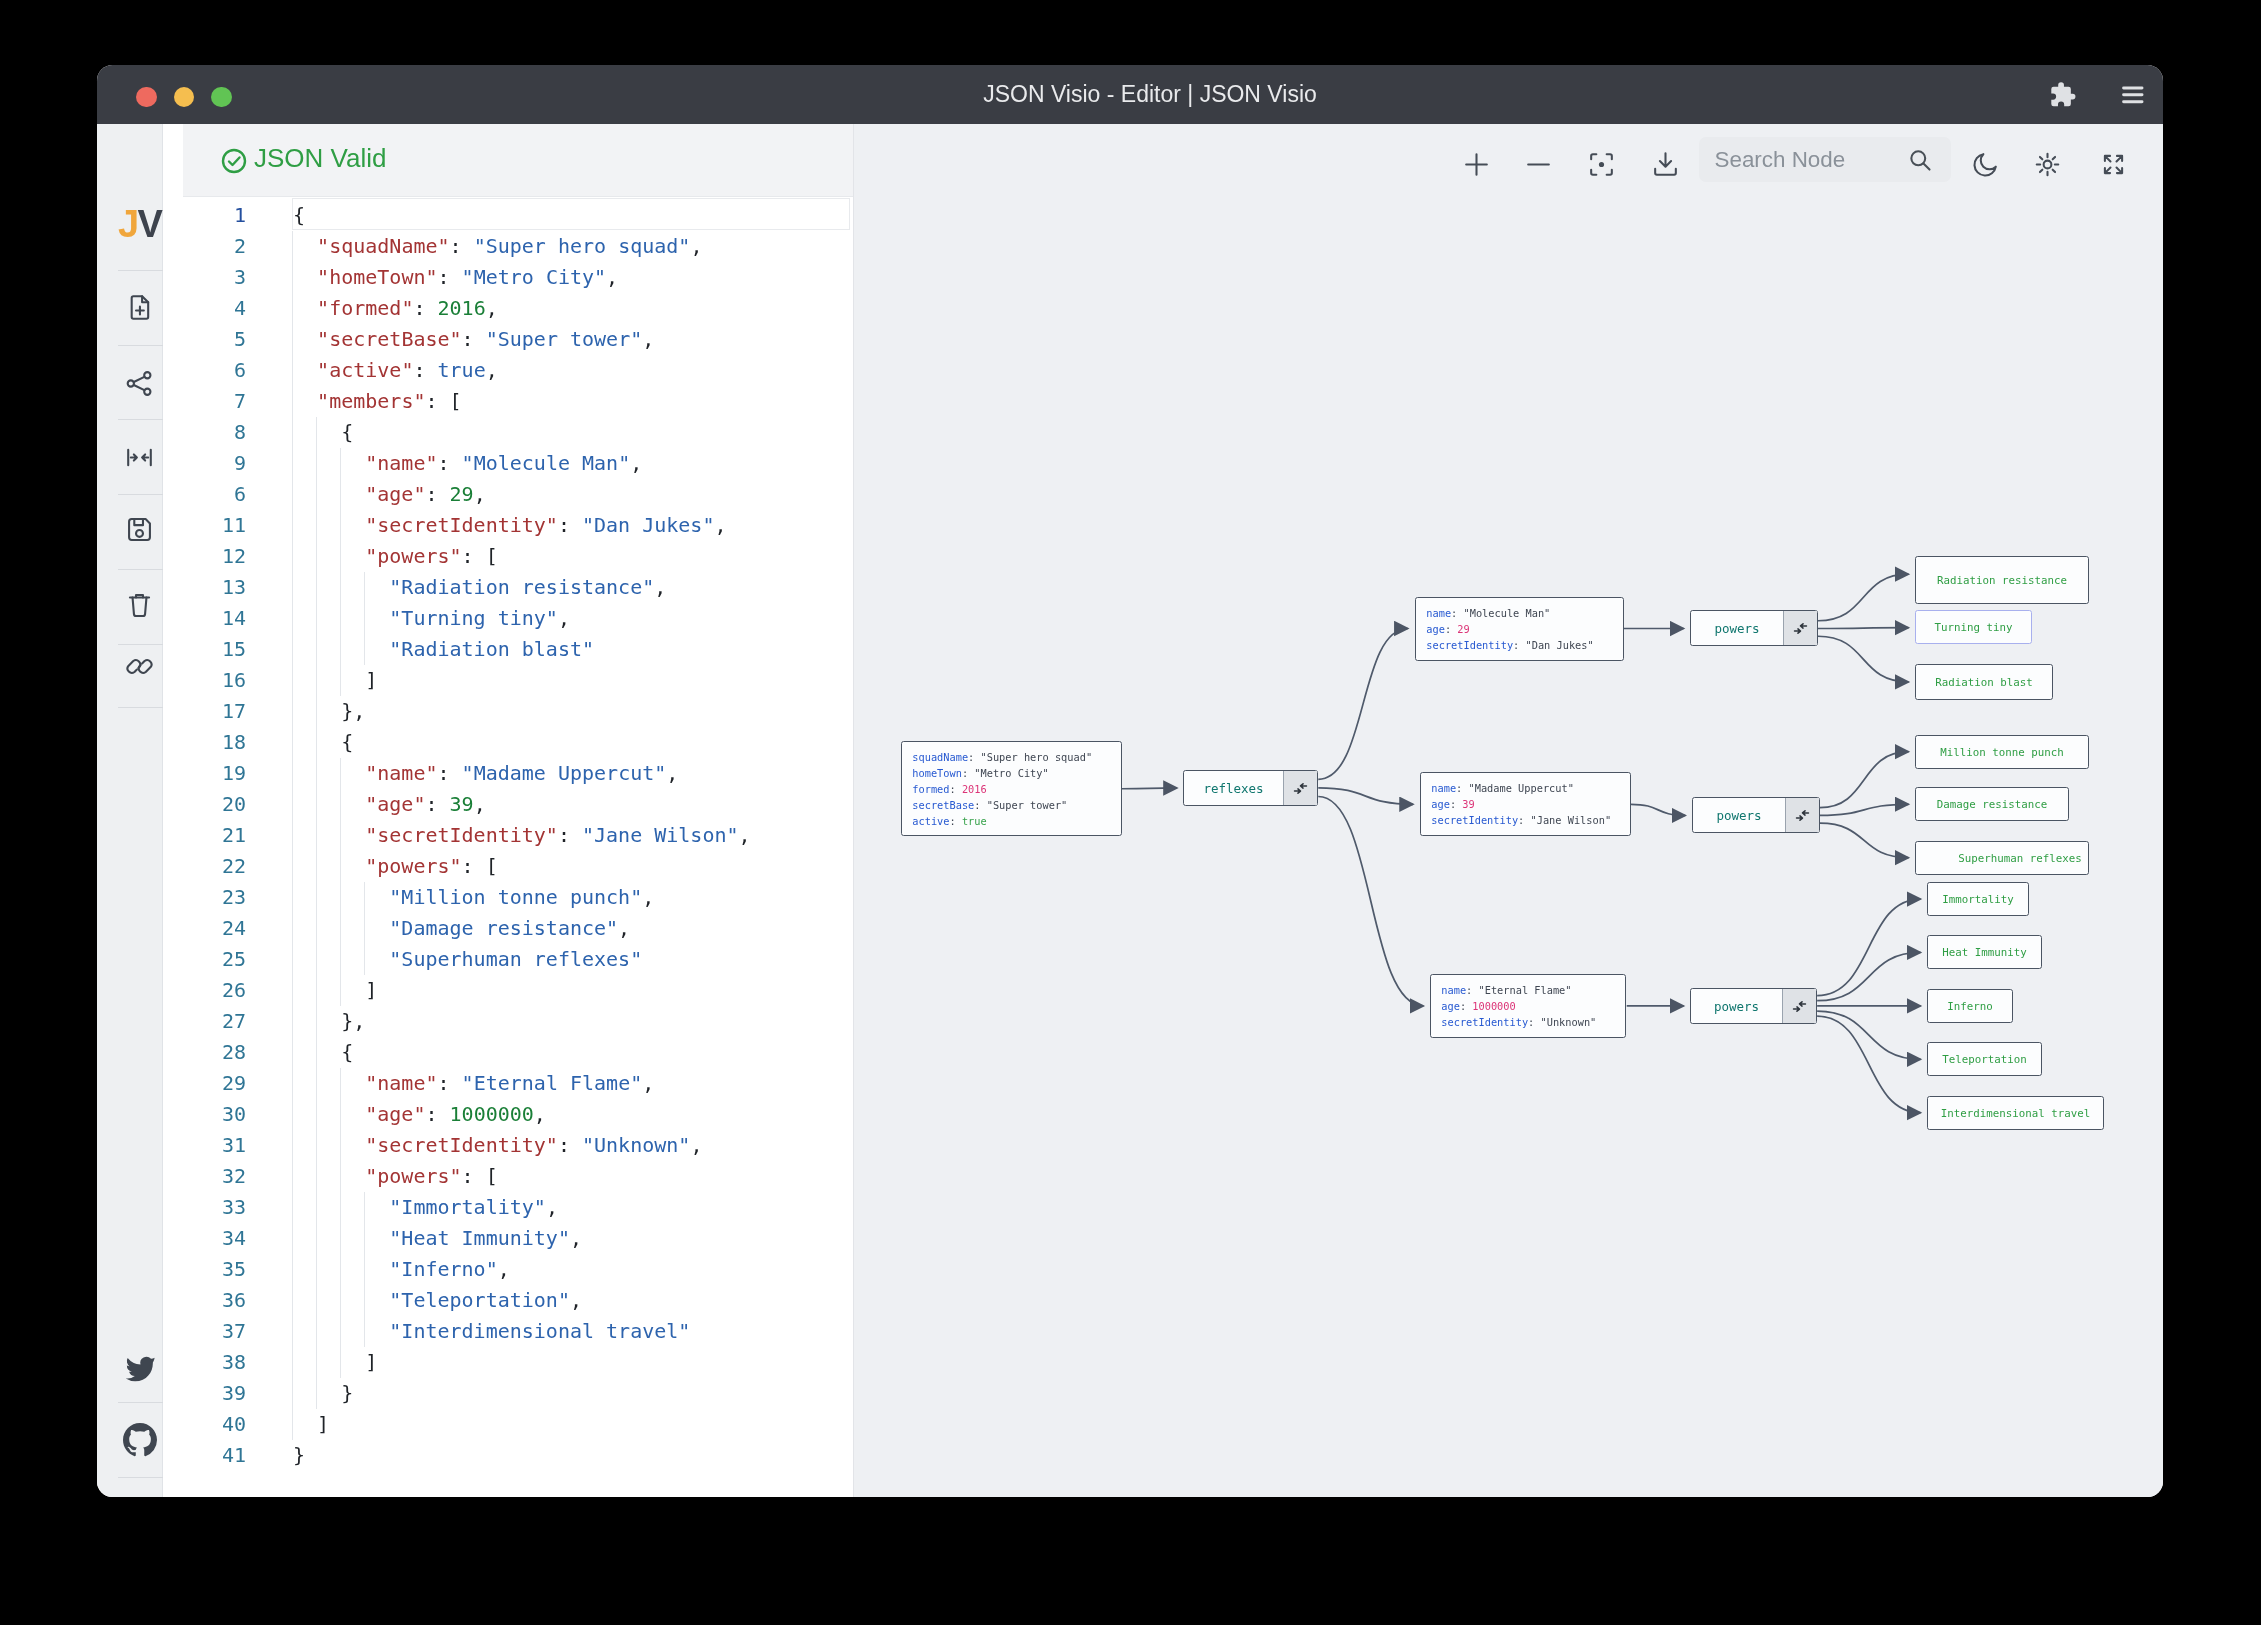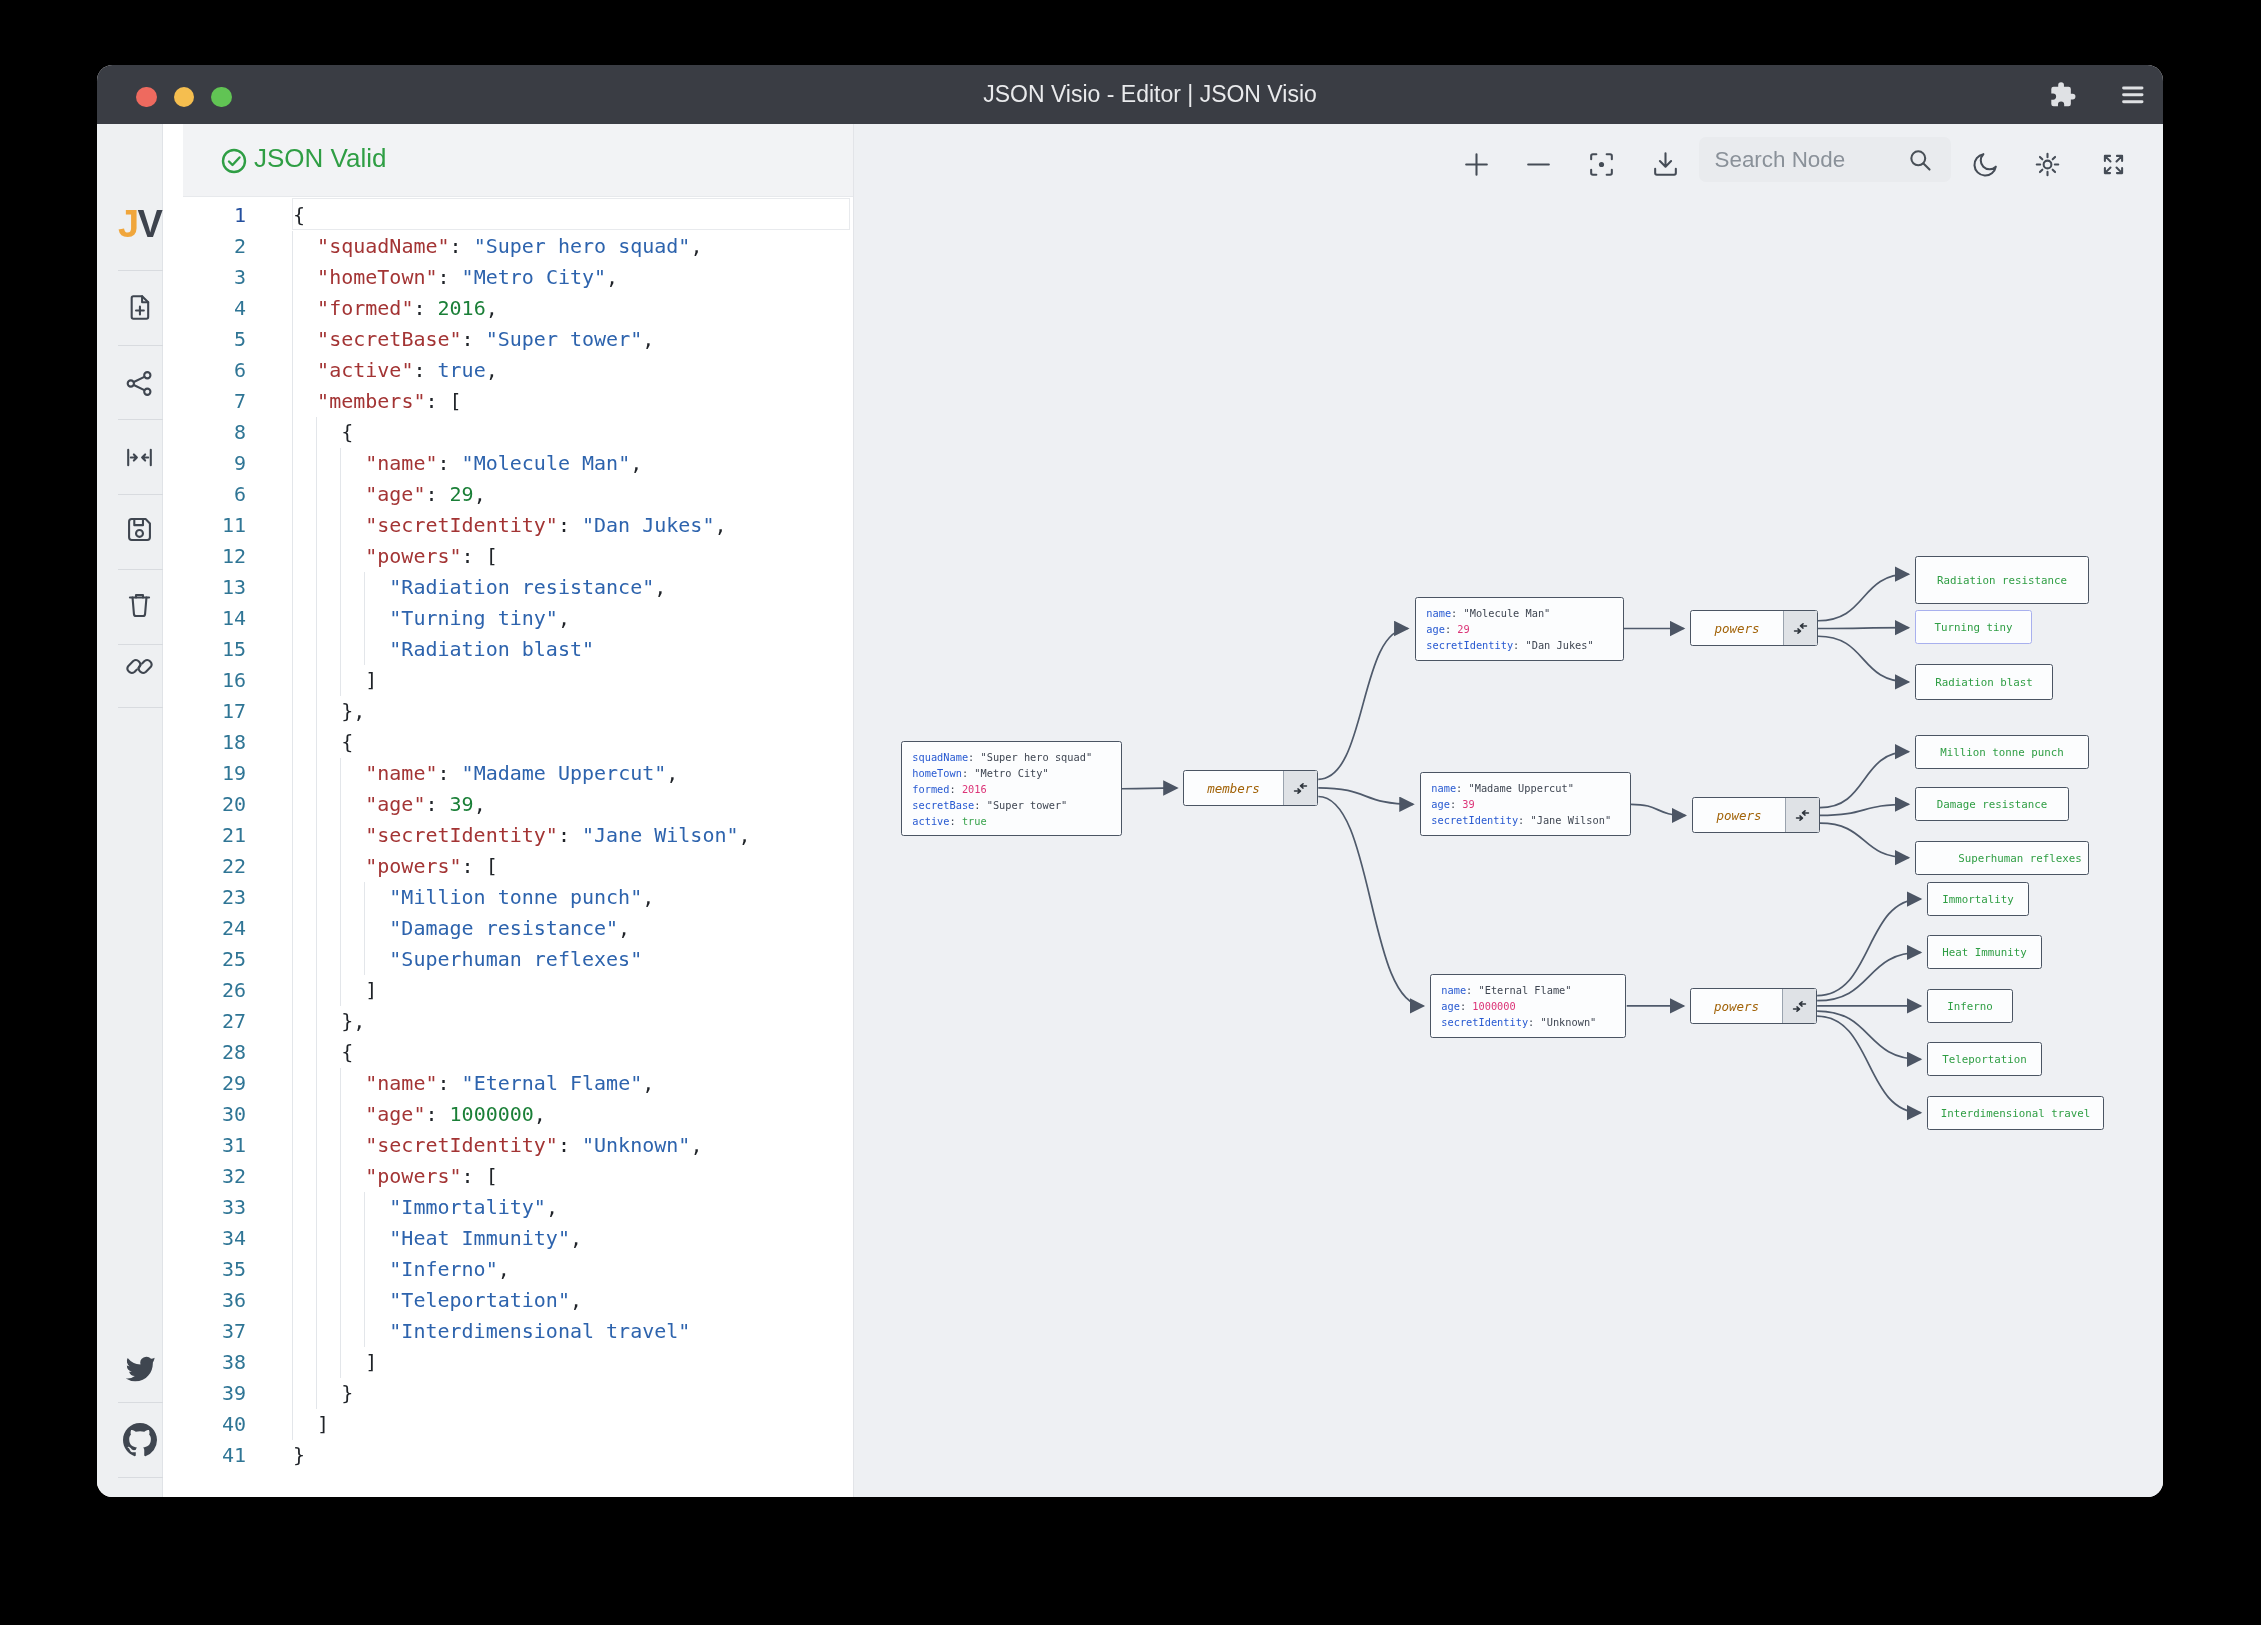--- a/index.html
+++ b/index.html
@@ -46,21 +46,21 @@
   .search-box::placeholder{color:#8a9199;}
   .search-ico{position:absolute;left:1810px;top:82px;pointer-events:none;}
   #edge-layer{position:absolute;left:0;top:0;width:2066px;height:1432px;pointer-events:none;}
   
   .gnode{position:absolute;background:#fcfdfe;border:1.7px solid #4b5563;border-radius:2.6px;
     font-family:"DejaVu Sans Mono",monospace;}
   .gnode.obj{padding:6.9px 10.3px;display:flex;flex-direction:column;justify-content:center;}
   .nrow{font-size:10.3px;line-height:16px;white-space:pre;color:#3f4652;}
   .nk{color:#2759d1}.nv-s{color:#3f4652}.nv-n{color:#dc3477}.nv-b{color:#37a24b}
   .gnode.arr{display:flex;align-items:stretch;padding:0;}
-  .alabel{flex:1;display:flex;align-items:center;justify-content:center;color:#a16207;font-size:12.5px;font-style:italic;}
+  .alabel{flex:1;display:flex;align-items:center;justify-content:center;color:#0f766e;font-size:12.5px;}
   .acap{width:34px;background:#dfe2e6;border-left:0.9px solid #9aa3ae;display:flex;align-items:center;
     justify-content:center;}
   .gnode.leaf{display:flex;align-items:center;justify-content:center;color:#2f9e44;font-size:10.8px;}
   .gnode.selected{border-color:#a8b0ee;}
   svg.icon{display:block;}
 </style>
 </head>
 <body>
 
 <div class="window">
@@ -292,21 +292,21 @@
     </svg>
   <div id="node-layer">
       <div class="gnode obj" style="left: 804px; top: 676px; width: 221px; height: 95px;">
         <div class="nrow"><span class="nk">squadName</span><span>: </span><span class="nv-s">"Super hero squad"</span></div>
         <div class="nrow"><span class="nk">homeTown</span><span>: </span><span class="nv-s">"Metro City"</span></div>
         <div class="nrow"><span class="nk">formed</span><span>: </span><span class="nv-n">2016</span></div>
         <div class="nrow"><span class="nk">secretBase</span><span>: </span><span class="nv-s">"Super tower"</span></div>
         <div class="nrow"><span class="nk">active</span><span>: </span><span class="nv-b">true</span></div>
       </div>
       <div class="gnode arr" style="left: 1086px; top: 705px; width: 135px; height: 36px;">
-        <span class="alabel">members</span>
+        <span class="alabel">reflexes</span>
         <div class="acap">
           <svg width="17" height="17" viewBox="0 0 20 20" fill="none" stroke="#2e343c" stroke-width="1.8" stroke-linecap="round" stroke-linejoin="round">
             <path d="M17 7h-7M13 4.5L10 7l3 2.5"></path>
             <path d="M3 13h7M7 10.5L10 13l-3 2.5"></path>
           </svg>
         </div>
       </div>
       <div class="gnode obj" style="left: 1318px; top: 532px; width: 209px; height: 64px;">
         <div class="nrow"><span class="nk">name</span><span>: </span><span class="nv-s">"Molecule Man"</span></div>
         <div class="nrow"><span class="nk">age</span><span>: </span><span class="nv-n">29</span></div>

